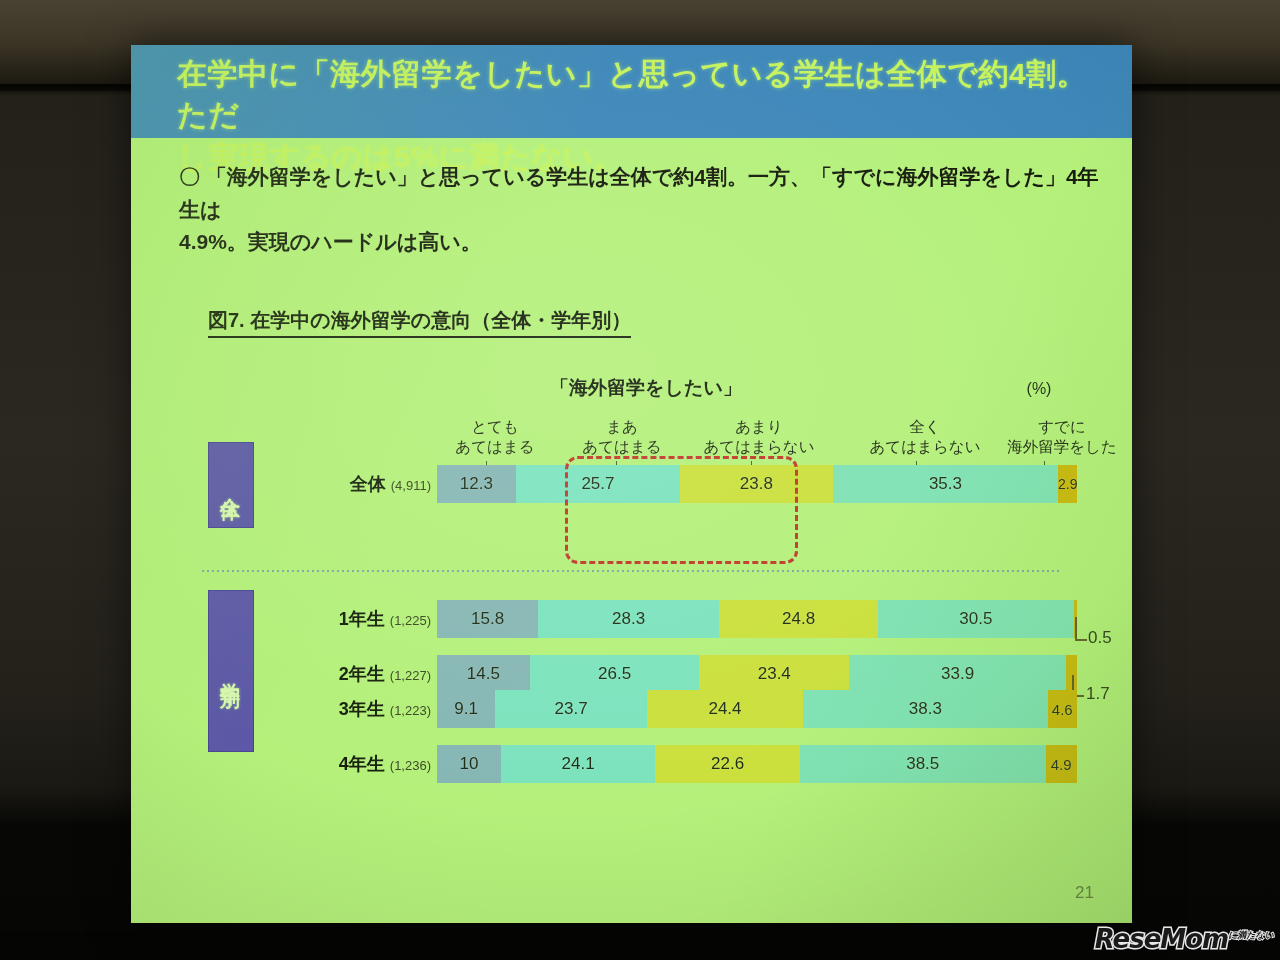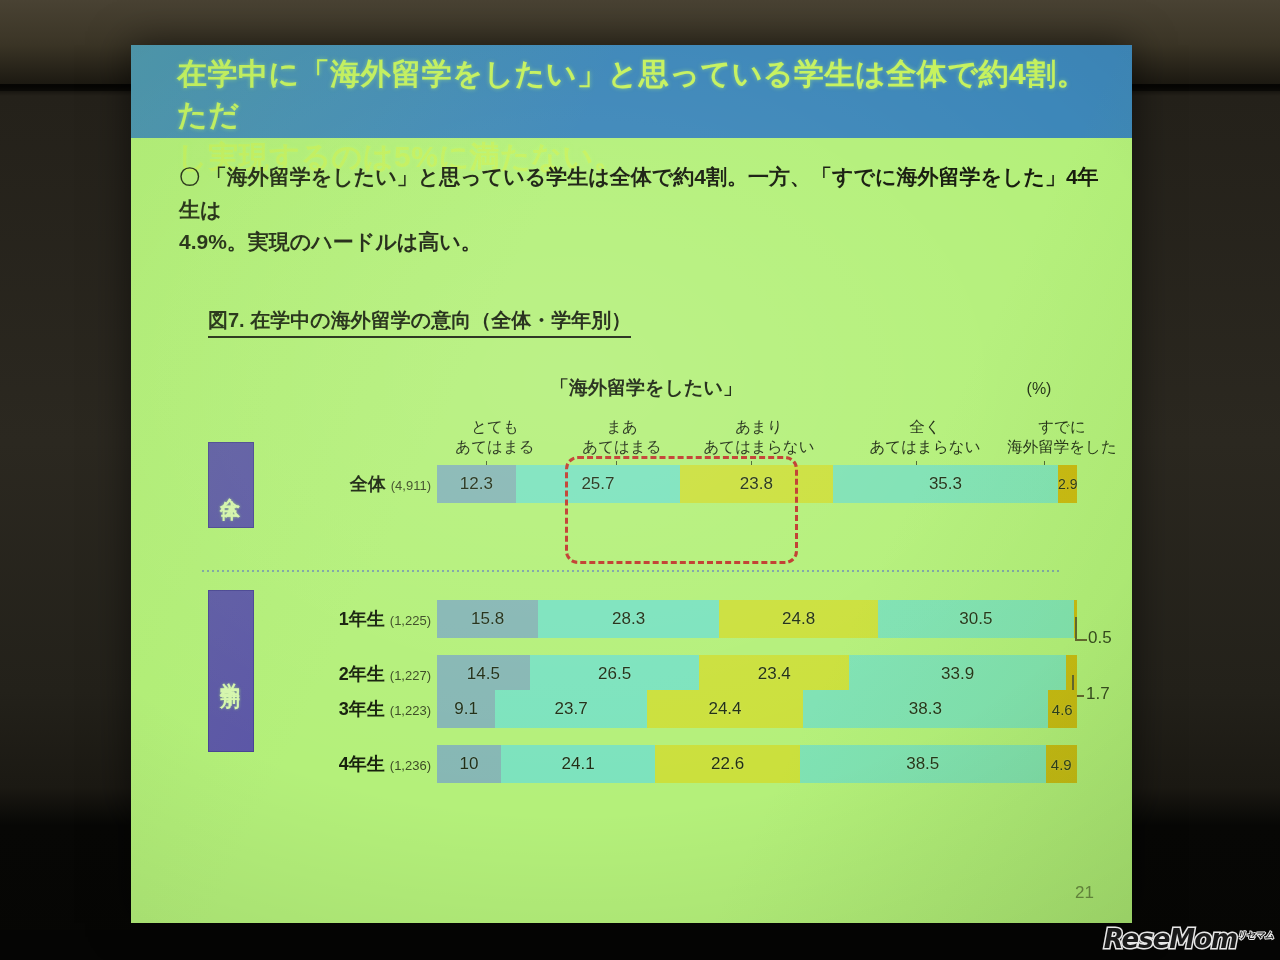--- a/index.html
+++ b/index.html
@@ -311,13 +311,13 @@
     </div>
 
   </div>
 
   <div class="pageno">21</div>
 
   <div class="tint"></div>
   <div class="glow"></div>
 </div>
 
-<div class="wm"><span>ReseMom</span><span class="sup">リセマム</span></div>
+<div class="wm"><span>ReseMom</span><span class="sup">に満たない</span></div>
 
 </body></html>

